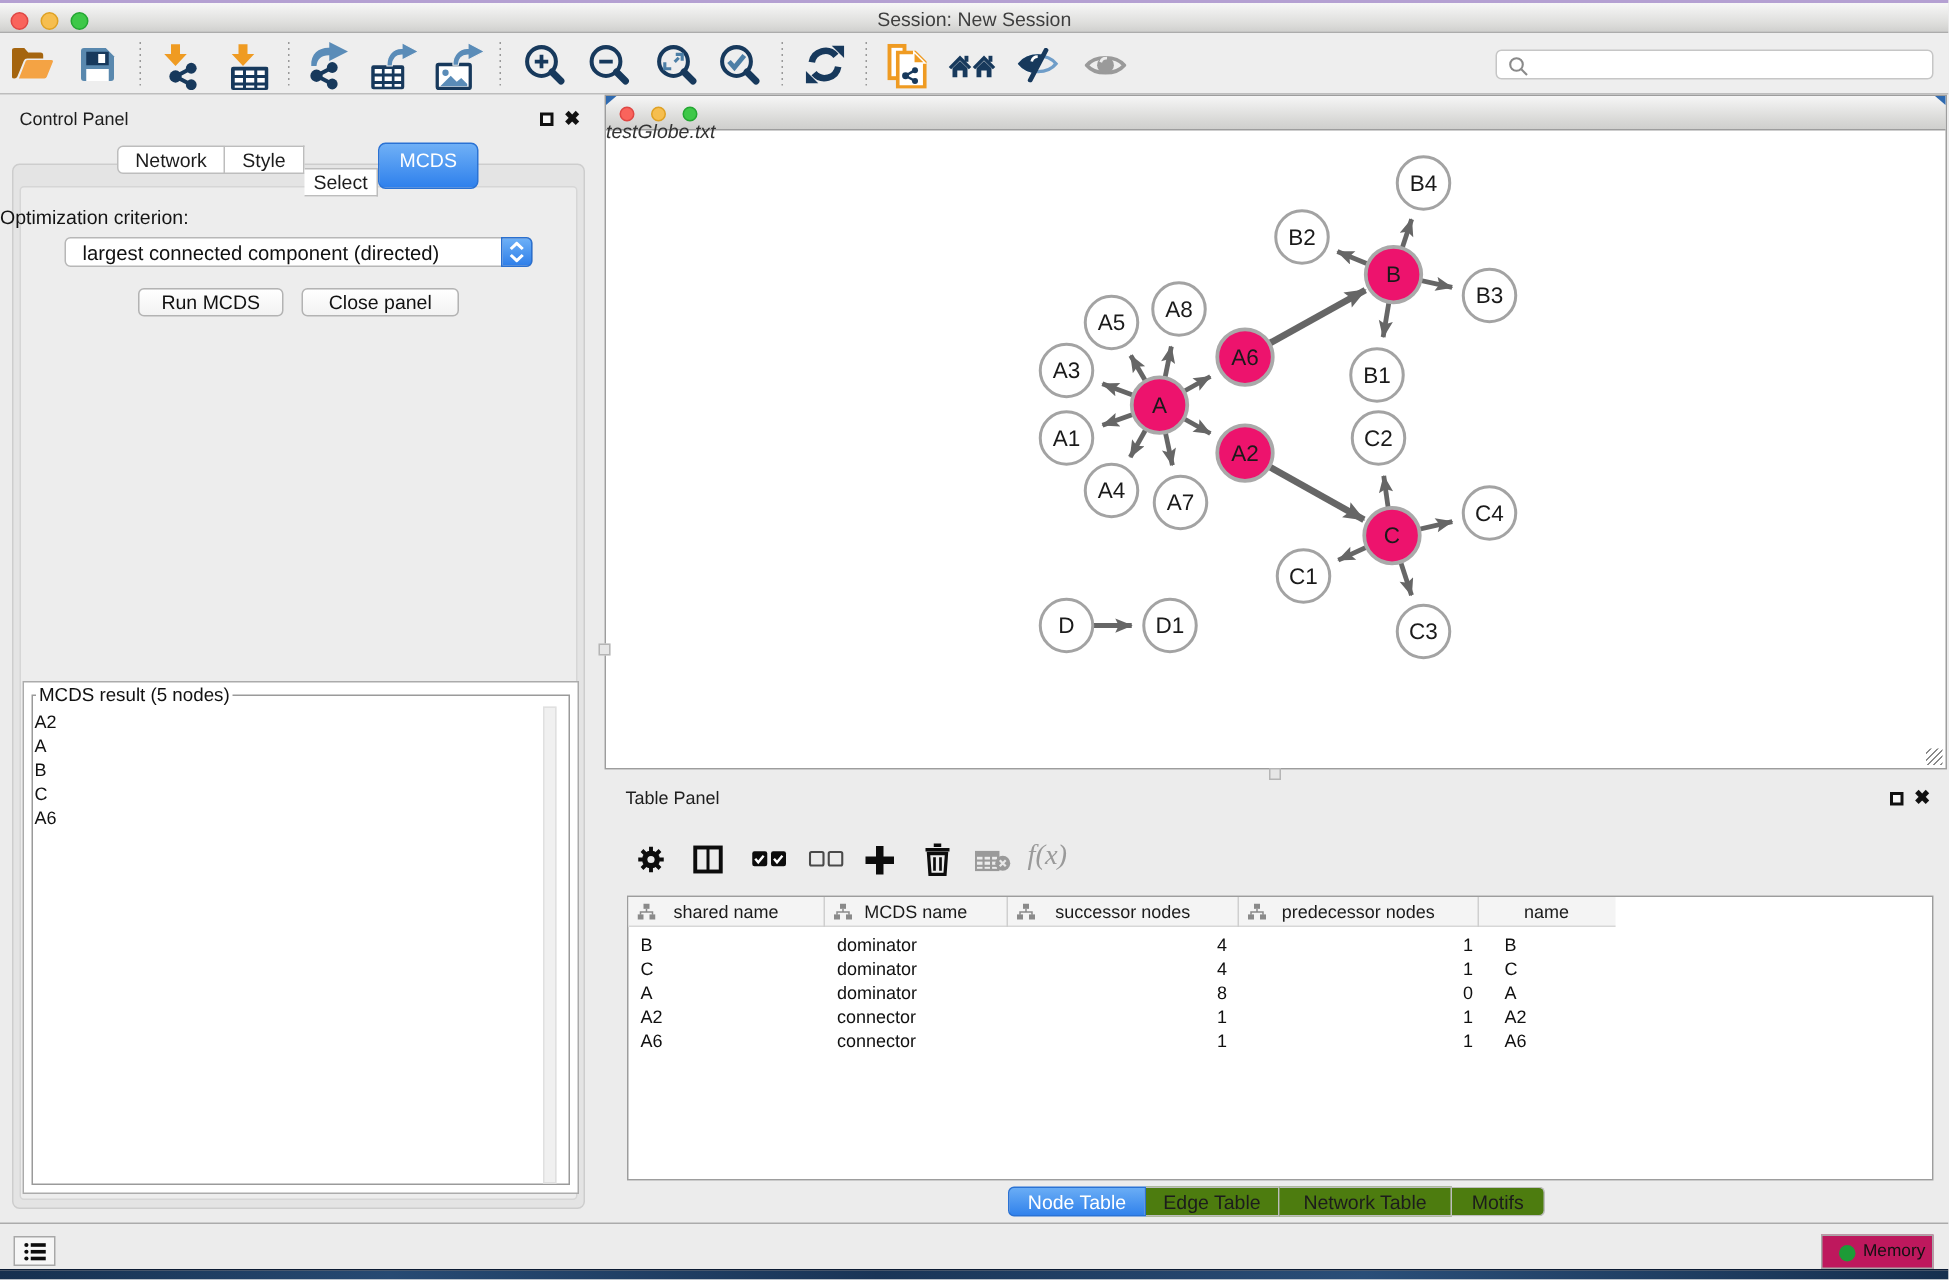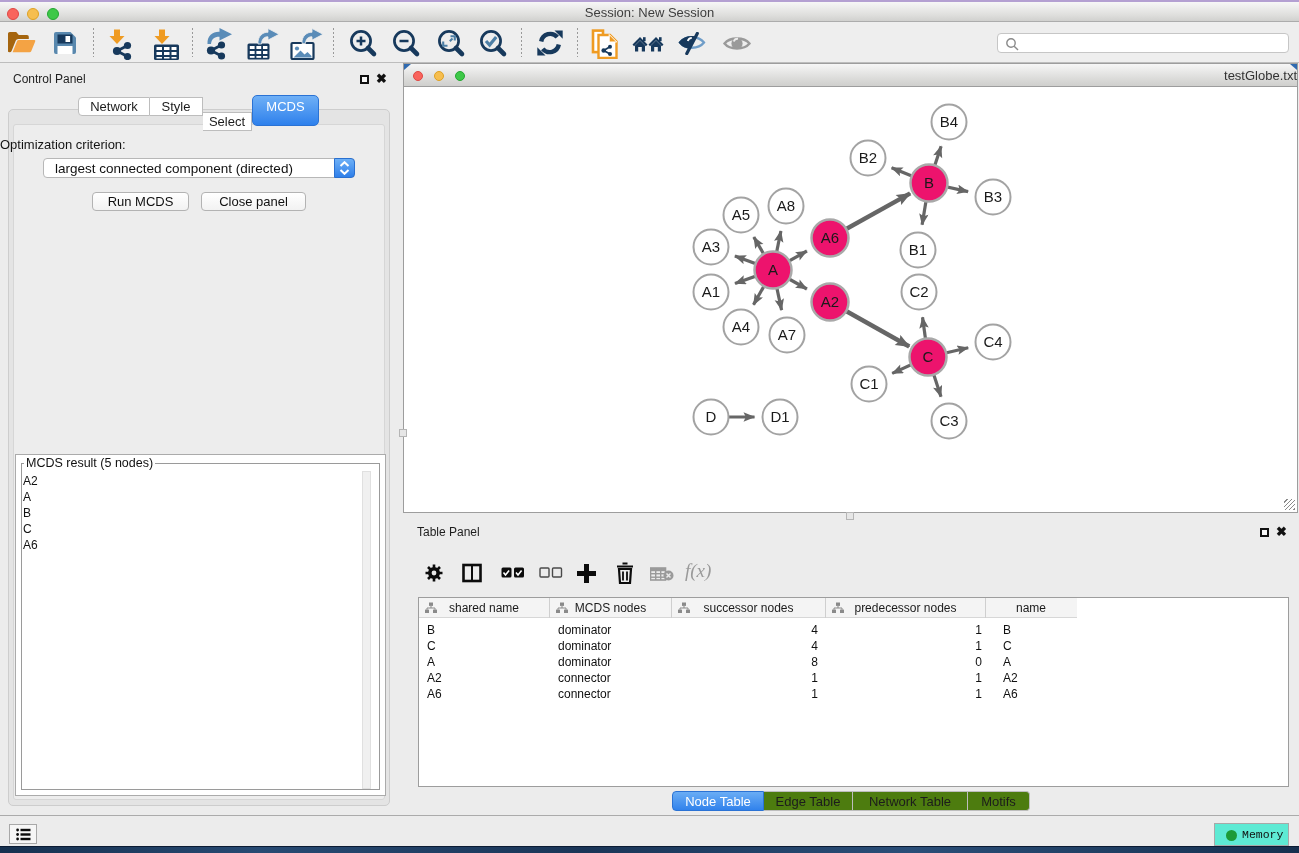--- a/index.html
+++ b/index.html
@@ -48,21 +48,21 @@
 
 #mcds-box { left:15px; top:454px; width:371px; height:342px; background:#fff; border:1px solid #ababab; }
 #mcds-border { position:absolute; left:5px; top:8px; right:5px; bottom:5px; border:1px solid #9a9a9a; }
 #mcds-label { position:absolute; left:8px; top:1px; background:#fff; padding:0 2px; font-size:12.5px; color:#111; }
 #mcds-list { position:absolute; left:7px; top:18px; font-size:12px; color:#111; line-height:16px; }
 #mcds-scroll { position:absolute; right:14px; top:16px; width:9px; height:318px; background:#f0f0f0; border:1px solid #e0e0e0; }
 
 
 #gwin { left:403px; top:63px; width:895px; height:450px; background:#fff; border:1px solid #9d9d9d; }
 #gwin-tb { position:absolute; left:0; top:0; width:100%; height:23px; background:linear-gradient(#f6f6f6,#d8d8d6 75%,#cfcfcd); border-bottom:1px solid #9d9d9d; }
-#gwin-tb .title { position:absolute; left:0; right:0; top:4px; text-align:right; font-size:13px; color:#333; }
+#gwin-tb .title { position:absolute; left:0; right:0; top:16px; text-align:left; font-size:13px; color:#333;font-style:italic; }
 .tl2 { position:absolute; top:7px; width:10px; height:10px; border-radius:50%; }
 #g-r { left:9px;  background:#f9645c; border:0.5px solid #df4744; }
 #g-y { left:30px; background:#f6be4f; border:0.5px solid #dfa123; }
 #g-g { left:51px; background:#3ec848; border:0.5px solid #24a732; }
 #gwin svg.net { position:absolute; left:0; top:24px; }
 #grip { position:absolute; right:2px; bottom:2px; width:11px; height:11px;
   background-image:repeating-linear-gradient(135deg, transparent 0 2px, #8a8a8a 2px 3px); }
 circle.pn { fill:#ed136d; stroke:#a9a9a9; stroke-width:2.5; }
 circle.wn { fill:#ffffff; stroke:#a3a3a3; stroke-width:2; }
 .bluecorner { position:absolute; top:0; width:0; height:0; }
@@ -84,21 +84,21 @@
 
 .btab { position:absolute; top:791px; height:20px; background:#4d7c0f; border:1px solid #bdbdbd; font-size:13px; color:#1c1c1c; text-align:center; line-height:19px; }
 #btab-node { left:672px; width:92px;  background:linear-gradient(#6aadf5,#3182ec); color:#fff; border-color:#2a72d4; border-radius:4px 0 0 4px; }
 #btab-edge { left:764px; width:89px; border-left:none; }
 #btab-netw { left:853px; width:115px; border-left:none; }
 #btab-motif { left:968px; width:62px; border-left:none; border-radius:0 4px 4px 0; }
 
 
 #statusbar { left:0; top:815px; width:1299px; height:31px; background:#ececec; border-top:1px solid #ababab; }
 #sb-list { position:absolute; left:9px; top:8px; width:28px; height:20px; background:#f6f6f6; border:1px solid #a8a8a8; }
-#sb-mem { position:absolute; left:1214px; top:7px; width:75px; height:23px; background:#5eead4; border:1px solid #a8a8a8; font-size:11.5px; color:#111;font-family:Liberation Mono, monospace; }
+#sb-mem { position:absolute; left:1214px; top:7px; width:75px; height:23px; background:#be185d; border:1px solid #a8a8a8; font-size:11.5px; color:#111; }
 #sb-mem .dot { position:absolute; left:11px; top:6px; width:11px; height:11px; border-radius:50%; background:#1d9b37; }
 #sb-mem .lbl { position:absolute; left:27px; top:4px; }
 </style>
 </head>
 <body>
 <div id="desk-top" class="abs"></div>
 
 <div id="titlebar" class="abs">
   <div id="tl-r" class="tl"></div>
     <div id="tl-y" class="tl"></div>
@@ -444,21 +444,21 @@
       <circle cx="18.5" cy="8.5" r="5"></circle>
       <path d="M16.5 6.5 l4 4 M20.5 6.5 l-4 4" stroke="#e9e9e9" stroke-width="1.5"></path>
     </g>
   </svg>
 
   <div style="position:absolute;left:268px;top:5px;font-family:'Liberation Serif',serif;font-style:italic;font-size:19px;color:#9a9a9a;">f(x)</div>
 </div>
 <div id="ntable" class="abs">
   <div id="ntable-head">
     <div class="th" style="left:0;width:131px;">shared name</div>
-    <div class="th" style="left:131px;width:122px;">MCDS nodes</div>
+    <div class="th" style="left:131px;width:122px;">MCDS name</div>
     <div class="th" style="left:253px;width:154px;">successor nodes</div>
     <div class="th" style="left:407px;width:160px;">predecessor nodes</div>
     <div class="th" style="left:567px;width:90px;border-right:none;">name</div>
     <svg class="hicon" style="left:6px" width="12" height="12" viewBox="0 0 12 12">
         <g fill="#8a8a8a">
           <rect x="4" y="0.5" width="4" height="3.4"></rect>
           <rect x="0" y="7.6" width="4" height="3.4"></rect>
           <rect x="8" y="7.6" width="4" height="3.4"></rect>
           <path d="M6 4 V6 M2 7.8 V6 H10 V7.8" stroke="#8a8a8a" fill="none"></path>
         </g>

